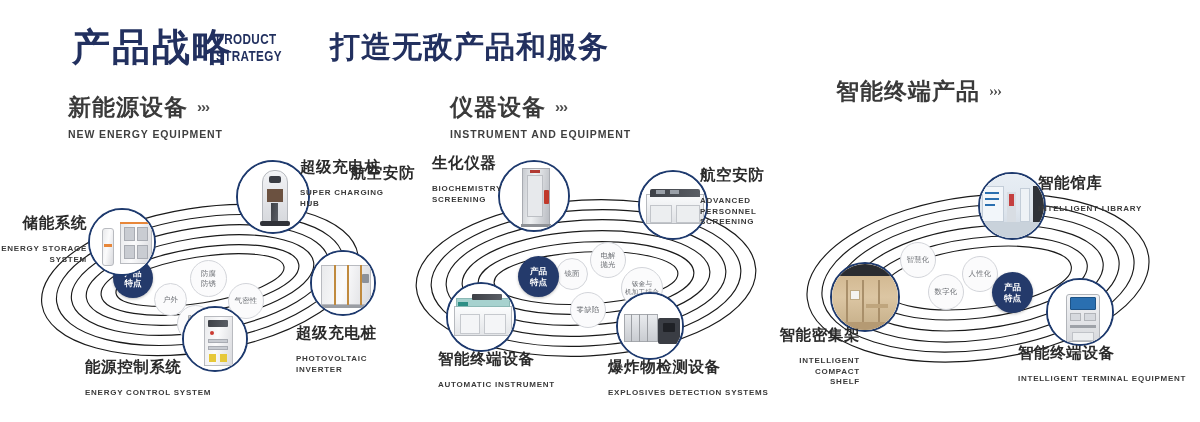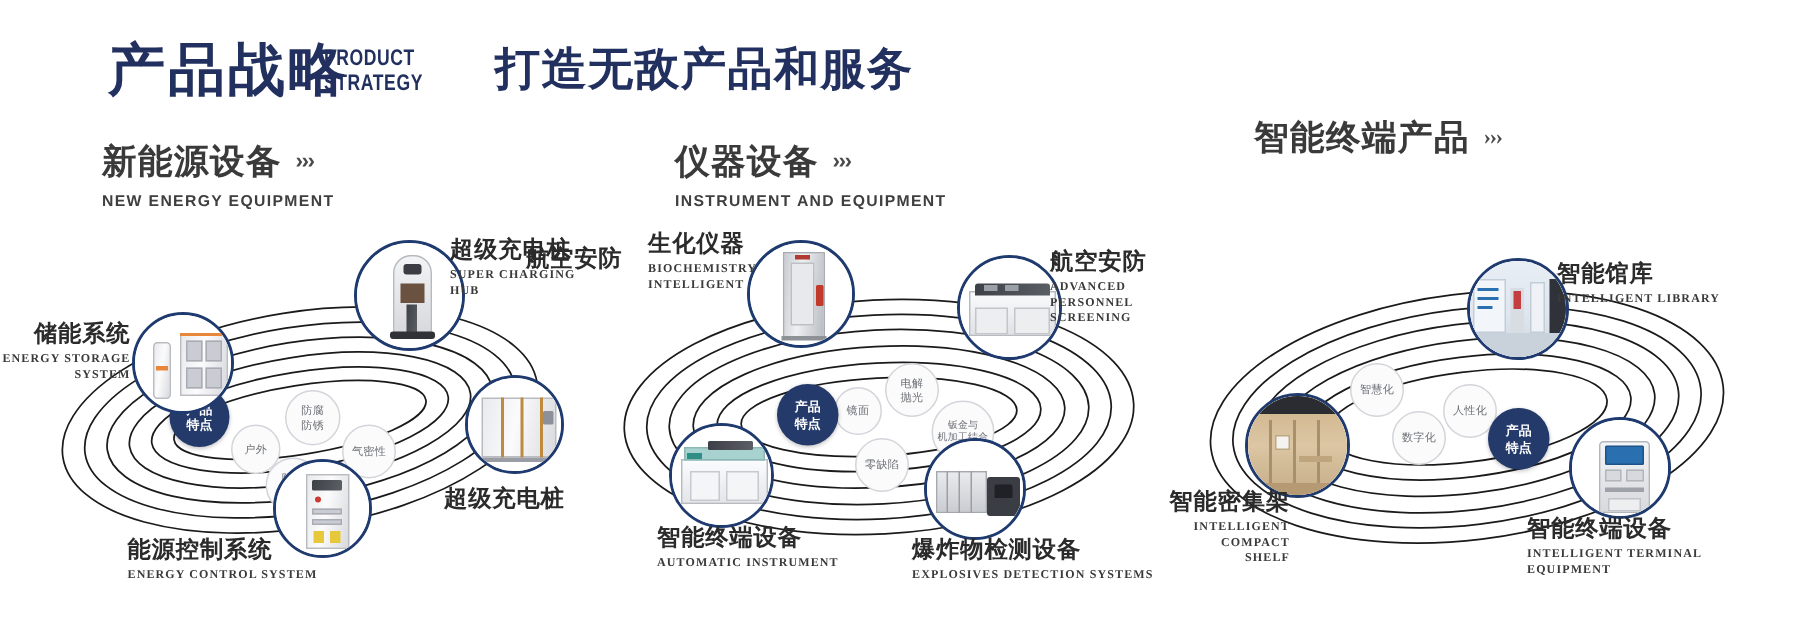--- a/index.html
+++ b/index.html
@@ -75,24 +75,23 @@
     box-shadow:0 1px 3px rgba(0,0,0,.25);
   }
 
   
   .cap { position:absolute; white-space:nowrap; }
   .cap .cn {
     font-size:15.5px; font-weight:700; color:#2b2b2b;
     letter-spacing:.6px; line-height:1.1;
   }
   .cap .en {
-    margin-top:3px; font-size:8px; font-weight:700;
+    margin-top:13px; font-size:8px; font-weight:700;
     color:#3a3a3a; letter-spacing:.75px; line-height:1.32;
     white-space:pre-line;
-    font-family:Liberation Serif, serif;
   }
   .cap.ar { text-align:right; }
   .cap.al { text-align:left; }
 
   
   .ph { position:absolute; inset:0; background:#fff; }
   .bx { position:absolute; }
 
   
   .cab-body { background:linear-gradient(100deg,#e9eaec 0%,#fbfbfc 45%,#d9dade 100%); border:1px solid #b9bbc0; }
@@ -191,20 +190,21 @@
       <div class="bx cab-body" style="left:9px; top:13px; width:50px; height:40px;"></div>
       <div class="bx" style="left:22px; top:13px; width:1.5px; height:40px; background:#c08a3e;"></div>
       <div class="bx" style="left:35px; top:13px; width:1.5px; height:40px; background:#c08a3e;"></div>
       <div class="bx" style="left:48px; top:13px; width:1.5px; height:40px; background:#c08a3e;"></div>
       <div class="bx" style="left:50px; top:22px; width:7px; height:9px; background:#8c9199; border-radius:1px;"></div>
       <div class="bx" style="left:9px; top:53px; width:50px; height:3px; background:#9a9da3;"></div>
     </div>
   </div>
   <div class="cap al" style="left:296px; top:174px;">
     <div class="cn">超级充电桩</div>
+    <div class="en">PHOTOVOLTAIC INVERTER</div>
   </div>
 
   <div class="node" style="left:182px; top:156px; width:66px; height:66px;">
     <div class="ph">
       <div class="bx cab-body" style="left:20px; top:8px; width:29px; height:50px;"></div>
       <div class="bx cab-dark" style="left:24px; top:12px; width:20px; height:7px; border-radius:1px;"></div>
       <div class="bx" style="left:26px; top:23px; width:4px; height:4px; background:#cc3b32; border-radius:50%;"></div>
       <div class="bx cab-panel" style="left:24px; top:31px; width:20px; height:4px;"></div>
       <div class="bx cab-panel" style="left:24px; top:38px; width:20px; height:4px;"></div>
       <div class="bx" style="left:25px; top:46px; width:7px; height:8px; background:#e6c83a;"></div>
@@ -248,21 +248,21 @@
       <div class="bx" style="left:22px; top:6px; width:28px; height:58px; background:linear-gradient(95deg,#c8cbd0,#eef0f2 40%,#b9bcc2); border:1px solid #a8abb1;"></div>
       <div class="bx" style="left:27px; top:13px; width:16px; height:42px; background:#e7e9ec; border:1px solid #bcbfc4;"></div>
       <div class="bx" style="left:30px; top:8px; width:10px; height:3px; background:#b13a33;"></div>
       <div class="bx" style="left:44px; top:28px; width:5px; height:14px; background:#c0392b; border-radius:1px;"></div>
       <div class="bx" style="left:21px; top:62px; width:30px; height:3px; background:#8e9196;"></div>
     </div>
   </div>
   <div class="cap al" style="left:42px; top:4px;">
     <div class="cn">生化仪器</div>
     <div class="en">BIOCHEMISTRY
-INTELLIGENT</div>
+SCREENING</div>
   </div>
 
   <div class="node" style="left:248px; top:20px; width:70px; height:70px;">
     <div class="ph">
       <div class="bx" style="left:6px; top:22px; width:58px; height:30px; background:linear-gradient(180deg,#fafbfc,#dfe1e5); border:1px solid #b7babf;"></div>
       <div class="bx cab-dark" style="left:10px; top:17px; width:50px; height:8px; border-radius:2px 2px 0 0;"></div>
       <div class="bx" style="left:16px; top:18px; width:9px; height:4px; background:#9aa0a8;"></div>
       <div class="bx" style="left:30px; top:18px; width:9px; height:4px; background:#9aa0a8;"></div>
       <div class="bx" style="left:10px; top:33px; width:22px; height:18px; background:#eceef0; border:1px solid #c2c5ca;"></div>
       <div class="bx" style="left:36px; top:33px; width:24px; height:18px; background:#eceef0; border:1px solid #c2c5ca;"></div>

